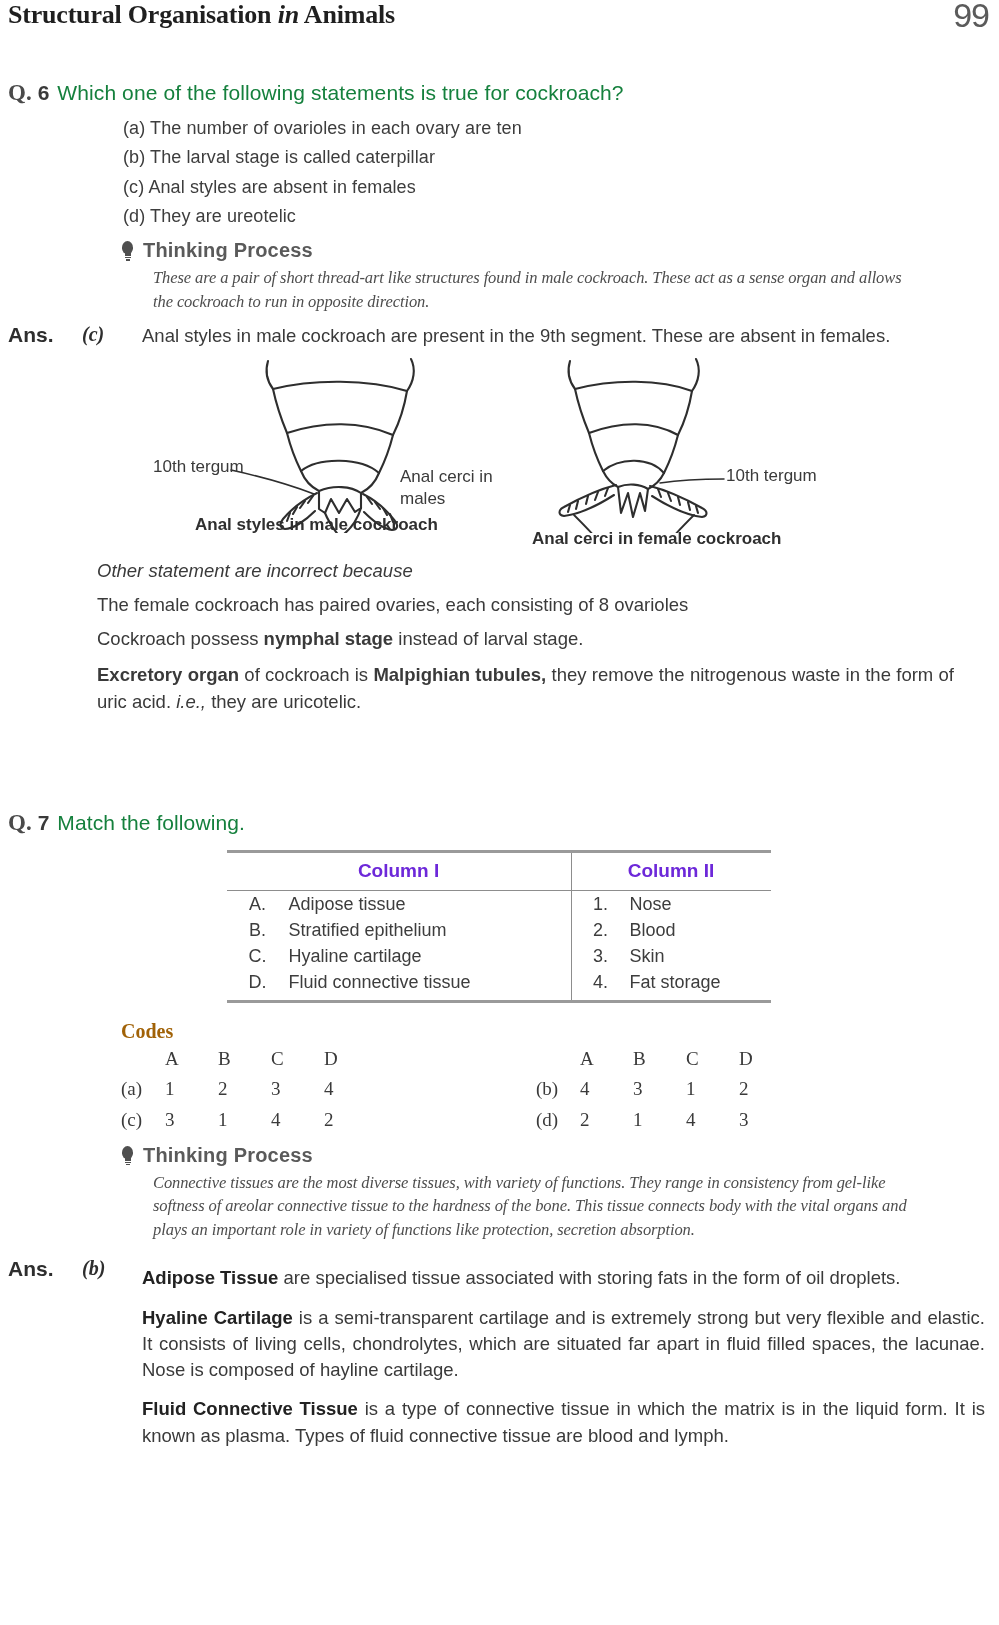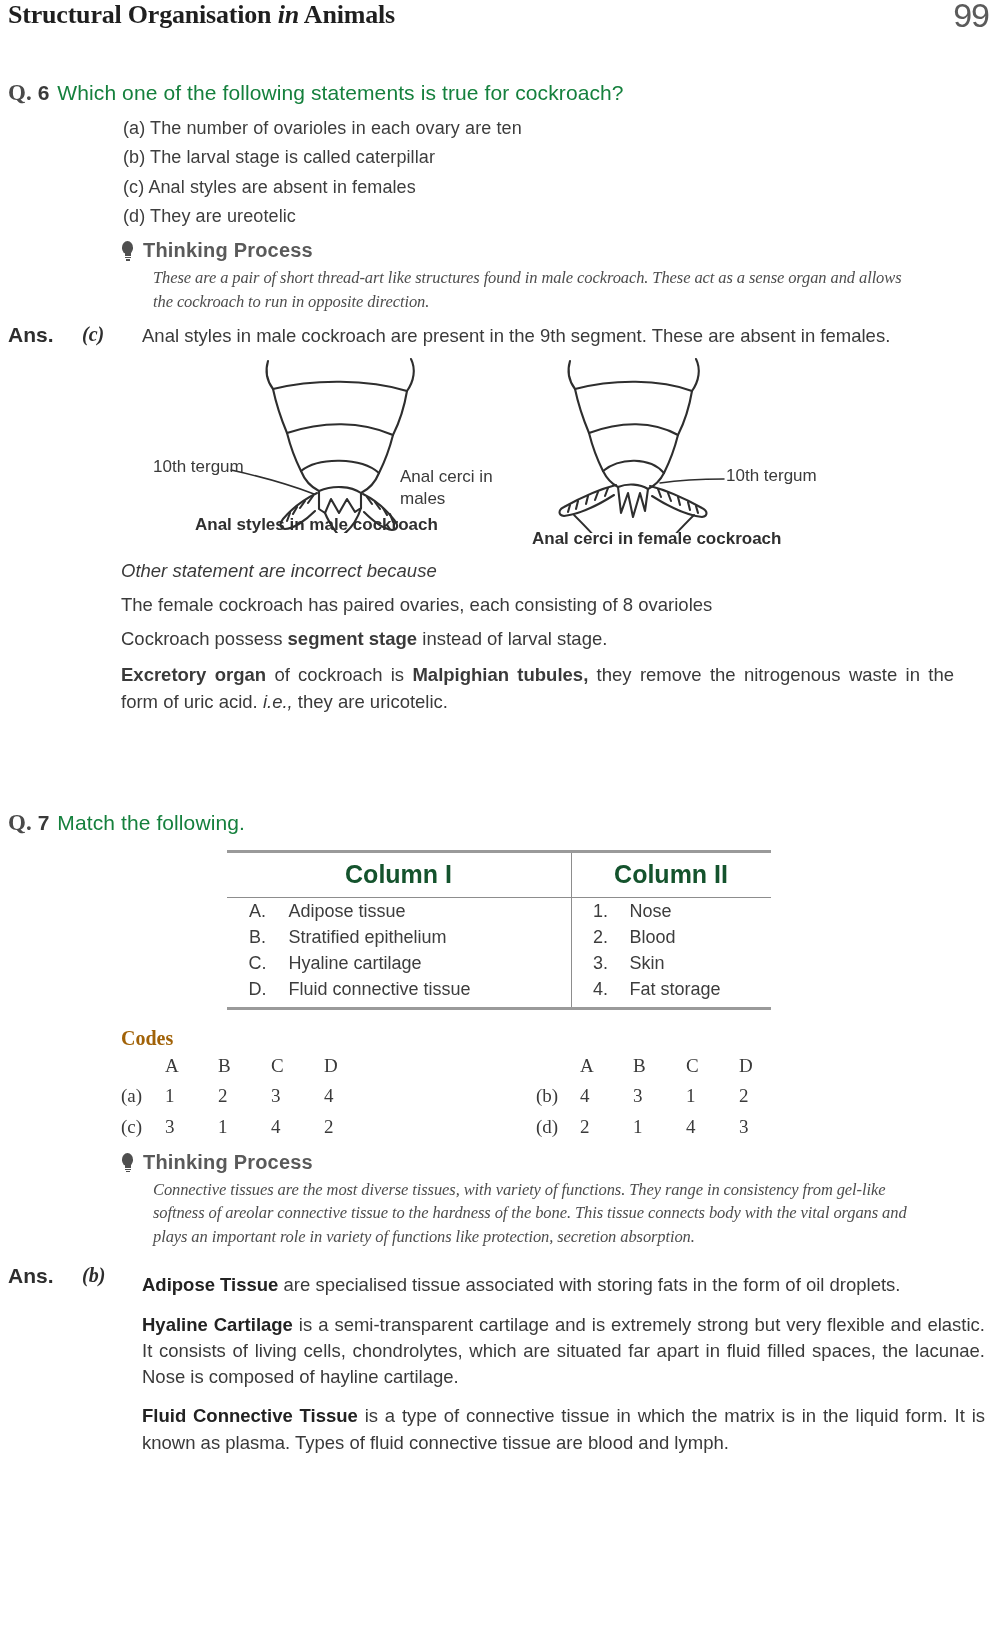--- a/index.html
+++ b/index.html
@@ -222,22 +222,22 @@
     color: #3d3d3d;
   }
   .match-table .rule-top td {
     border-top: 3px solid #9a9a9a;
     height: 0;
     padding: 0;
   }
   .match-table th {
     font-family: "Liberation Sans", sans-serif;
     font-weight: bold;
-    font-size: 25px;
-    color: #14532d;
+    font-size: 19px;
+    color: #6d28d9;
     padding: 7px 0 8px 0;
     border-bottom: 1.5px solid #8d8d8d;
     text-align: center;
   }
   .match-table td {
     padding: 2.5px 0;
     vertical-align: top;
   }
   .col-sep { border-left: 1.5px solid #8d8d8d; }
   .idx { width: 62px; text-align: center; }
@@ -273,21 +273,21 @@
   .code-tag { width: 44px; flex: none; }
   .code-cell {
     width: 53px;
     flex: none;
     font-family: "Liberation Serif", serif;
   }
   .code-head .code-cell, .code-head .code-tag { color: #3a3a3a; }
   .code-val { font-family: "Liberation Serif", serif; }
 
   .body-col {
-    margin-left: 113px;
+    margin-left: 89px;
     margin-right: 35px;
   }
 </style>
 </head>
 <body>
 
 <div class="page">
 
   <div class="header">
     <div class="header-title">
@@ -409,21 +409,21 @@
 
       <div class="fig-caption" style="left:524px; top:176px;">Anal cerci in female cockroach</div>
     </div>
 
     <div class="body-col">
       <div style="font-style:italic; font-size:18.5px; color:#3a3a3a; margin-top:2px;">Other statement are incorrect because</div>
 
       <div style="font-size:18.5px; color:#3a3a3a; margin-top:12px;">The female cockroach has paired ovaries, each consisting of 8 ovarioles</div>
 
       <div style="font-size:18.5px; color:#3a3a3a; margin-top:12px;">
-        <span>Cockroach possess </span><b>segment stage</b><span> instead of larval stage.</span>
+        <span>Cockroach possess </span><b>nymphal stage</b><span> instead of larval stage.</span>
       </div>
 
       <div style="font-size:18.5px; color:#3a3a3a; margin-top:12px; text-align:justify; line-height:1.42;">
         <b>Excretory organ</b><span> of cockroach is </span><b>Malpighian tubules,</b><span> they remove the nitrogenous waste in the form of uric acid. </span><i>i.e.,</i><span> they are uricotelic.</span>
       </div>
     </div>
   </div>
 
   <div style="position:absolute; top:810px; left:8px; right:10px;">
 

